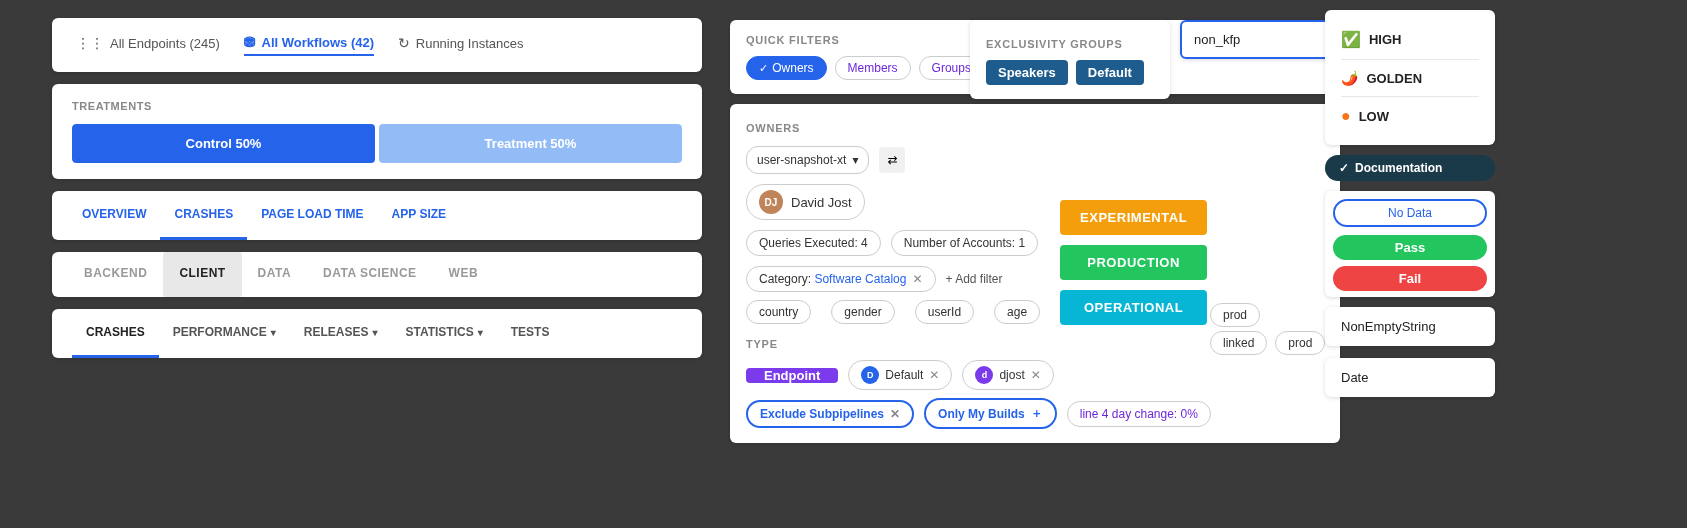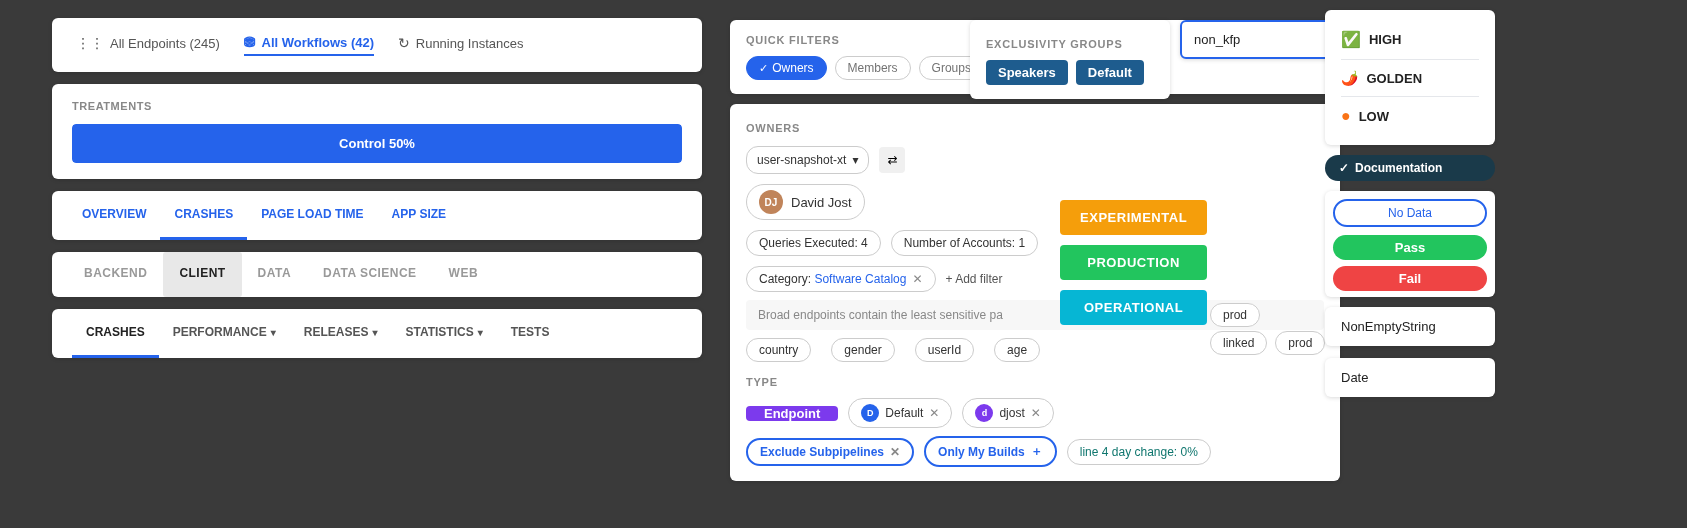--- a/index.html
+++ b/index.html
@@ -199,21 +199,21 @@
       display: flex;
       gap: 8px;
       flex-wrap: wrap;
     }
     .chip {
       border: 1.5px solid #ccc;
       border-radius: 16px;
       padding: 4px 12px;
       font-size: 12px;
       font-weight: 500;
-      color: #737373;
+      color: #6d28d9;
       cursor: pointer;
       display: flex;
       align-items: center;
       gap: 4px;
     }
     .chip.active-chip {
       background: #2563eb;
       border-color: #2563eb;
       color: #fff;
     }
@@ -436,21 +436,21 @@
       color: #2563eb;
       font-weight: 600;
       cursor: pointer;
       background: #fff;
     }
     .line-badge {
       border: 1.5px solid #ccc;
       border-radius: 16px;
       padding: 5px 12px;
       font-size: 12px;
-      color: #0f766e;
+      color: #6d28d9;
     }
 
     
     .status-panel {
       position: absolute;
       left: 1180px;
       top: 20px;
       width: 200px;
     }
     .status-dropdown-card {
@@ -695,20 +695,21 @@
     <div class="tab-item">
       <span class="tab-icon">↻</span>
       <span>Running Instances</span>
     </div>
   </div>
 
   <div class="treatments-card">
     <div class="treatments-label">TREATMENTS</div>
     <div class="treatments-bar">
       <div class="treatment-control">Control  50%</div>
+      <div class="treatment-treatment">Treatment  50%</div>
     </div>
   </div>
 
   <div class="nav-tabs-card">
     <div class="nav-tab">OVERVIEW</div>
     <div class="nav-tab active-crashes">CRASHES</div>
     <div class="nav-tab">PAGE LOAD TIME</div>
     <div class="nav-tab">APP SIZE</div>
   </div>
 
@@ -782,21 +783,20 @@
         <span>
           <span>Category:</span>
           <span class="cat-label">Software Catalog</span>
         </span>
         <span class="close-x">✕</span>
       </div>
       <div class="add-filter">
         <span>+ Add filter</span>
       </div>
     </div>
-    <div class="broad-msg">Broad endpoints contain the least sensitive pa</div>
     <div class="attr-chips">
       <span class="attr-chip">country</span>
       <span class="attr-chip">gender</span>
       <span class="attr-chip">userId</span>
       <span class="attr-chip">age</span>
     </div>
 
     
     <div class="type-section">
       <span class="section-label">TYPE</span>

